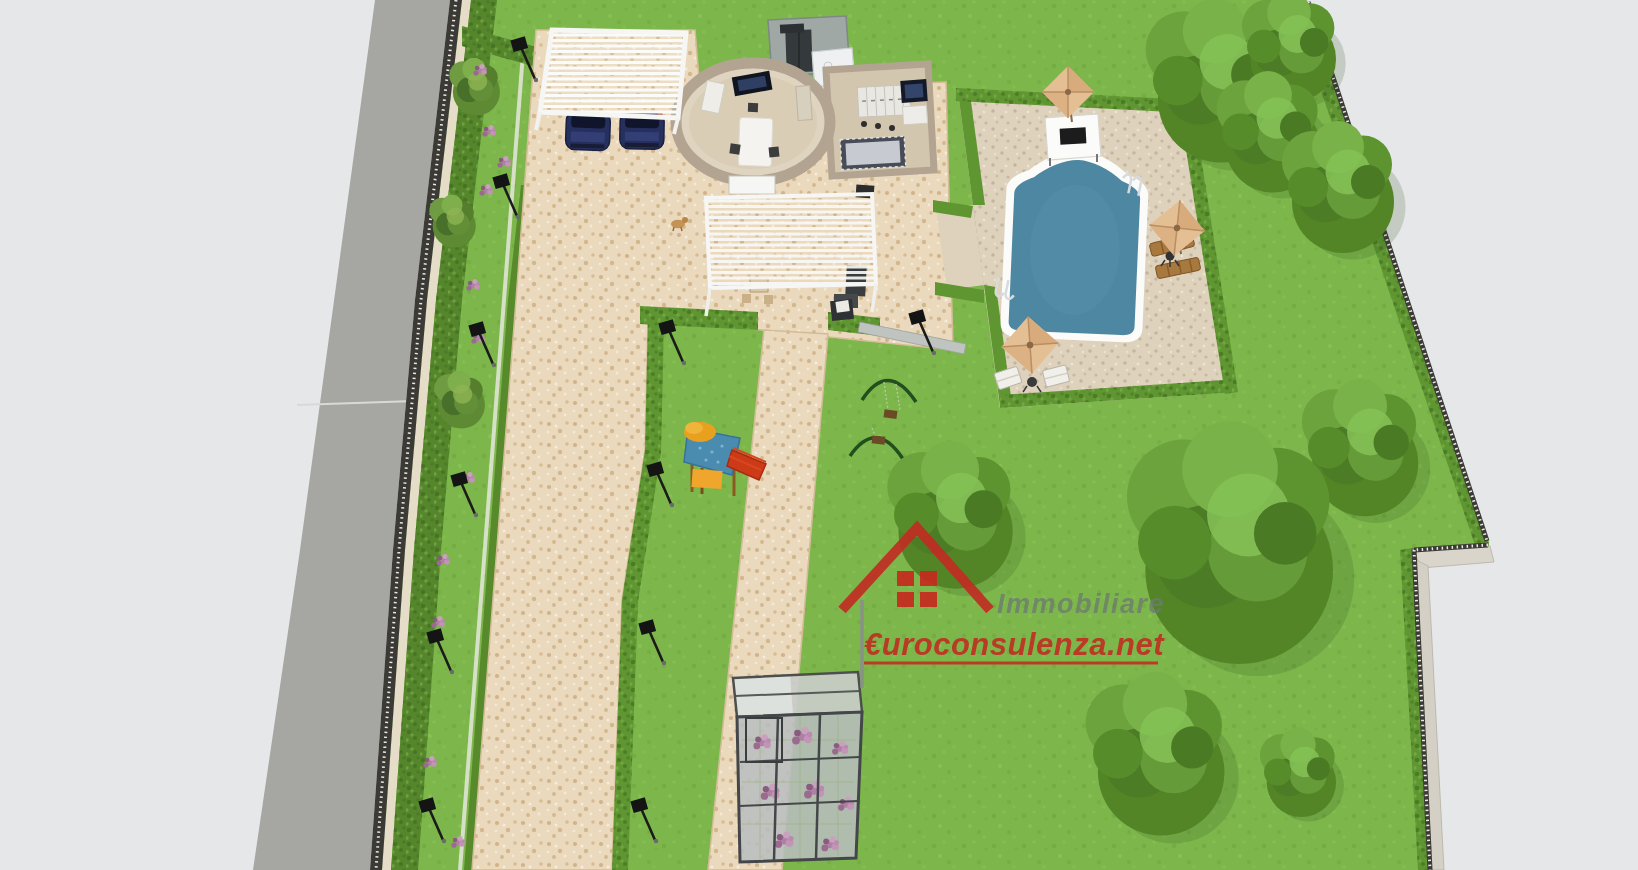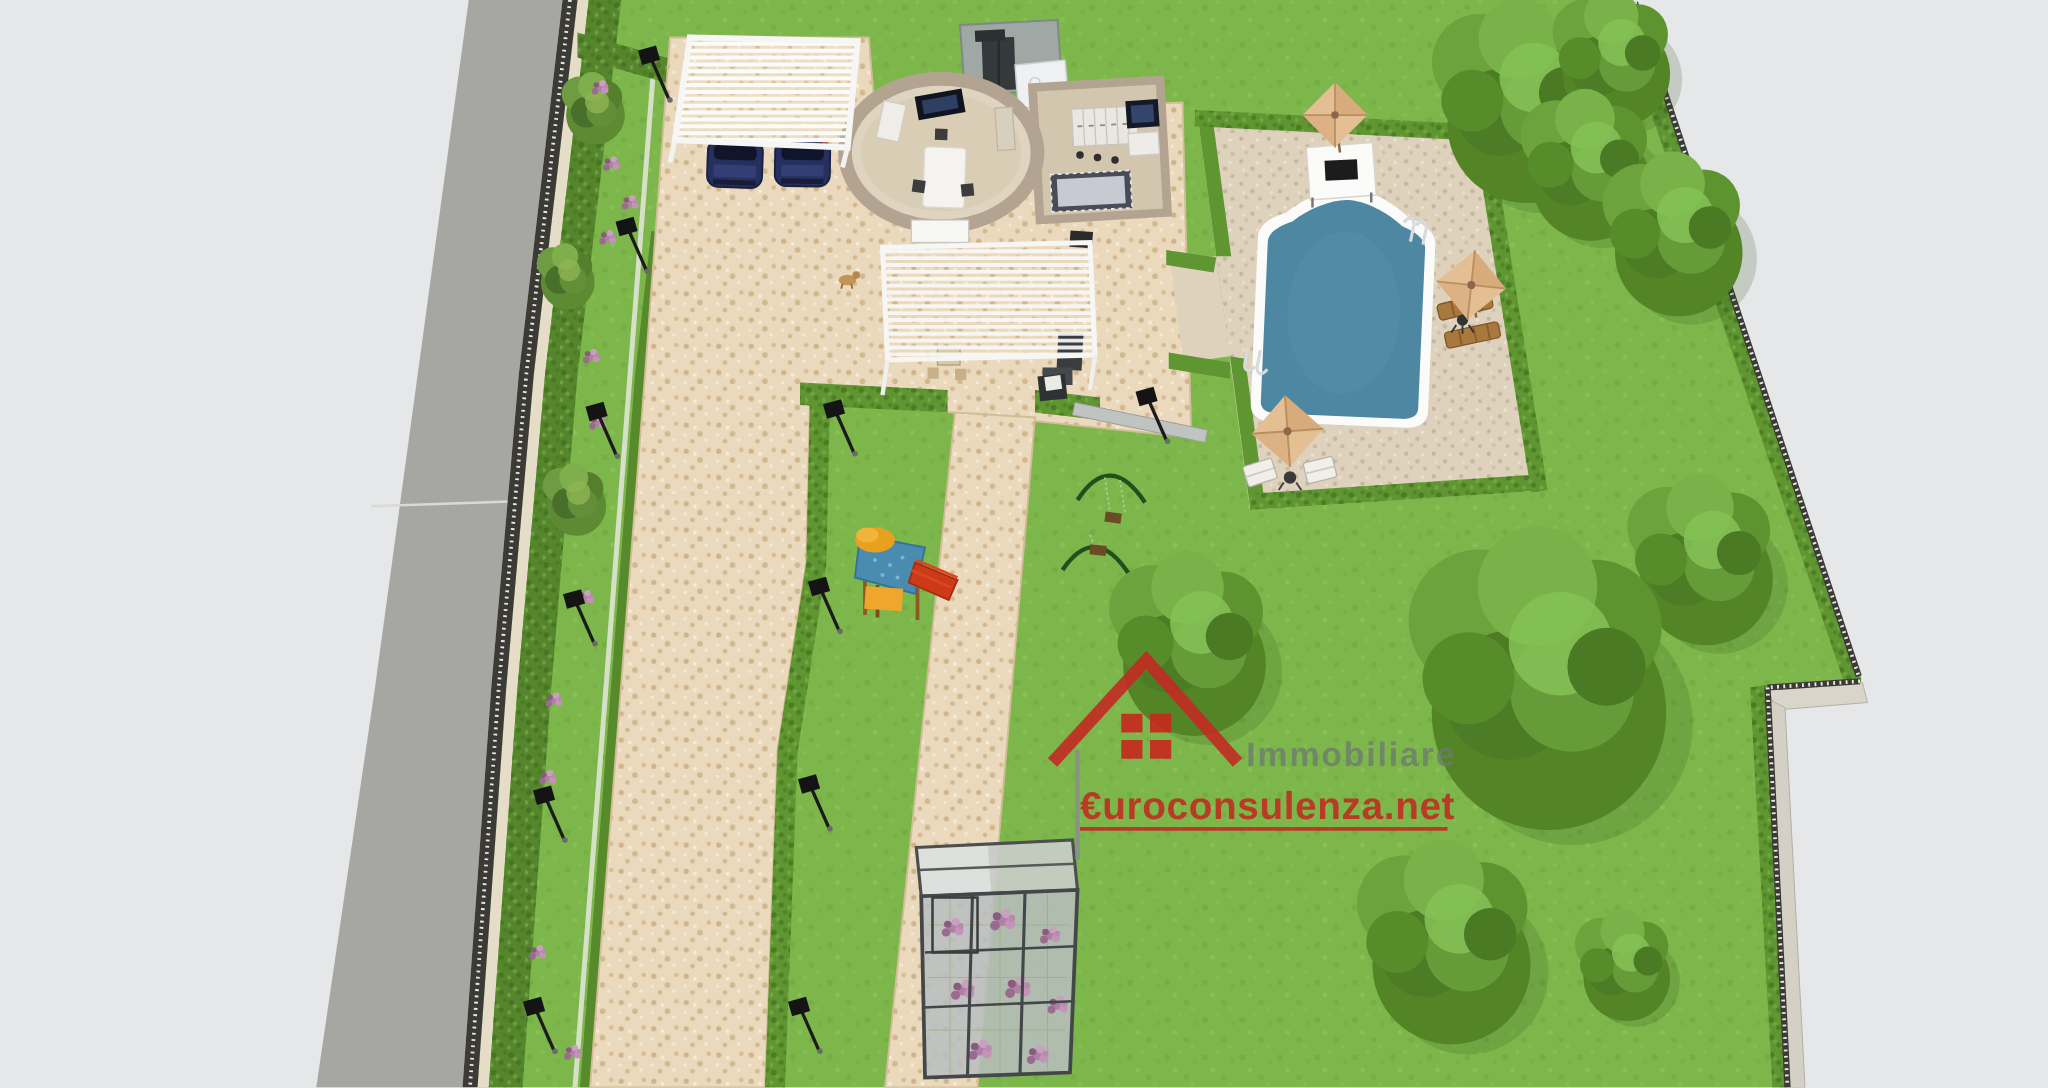--- a/index.html
+++ b/index.html
@@ -1,16 +1,16 @@
 <!DOCTYPE html>
 <html><head>
 <meta charset="utf-8">
 <style>
   html,body{margin:0;padding:0;background:#e6e7e8;}
-  #stage{position:relative;width:1560px;height:870px;overflow:hidden;font-family:"Liberation Sans",sans-serif;}
+  #stage{position:relative;width:1560px;height:870px;overflow:hidden;font-family:"Liberation Sans",sans-serif;font-style:italic;}
   svg text{font-family:"Liberation Sans",sans-serif;}
 </style>
 </head>
 <body>
 
 <div id="stage">
 <svg width="1638" height="870" viewBox="0 0 1638 870">
   <defs>
     <pattern id="patGrass" width="30" height="30" patternUnits="userSpaceOnUse">
       <circle cx="4" cy="6" r="2.4" fill="#6da23c" opacity=".5"></circle>

